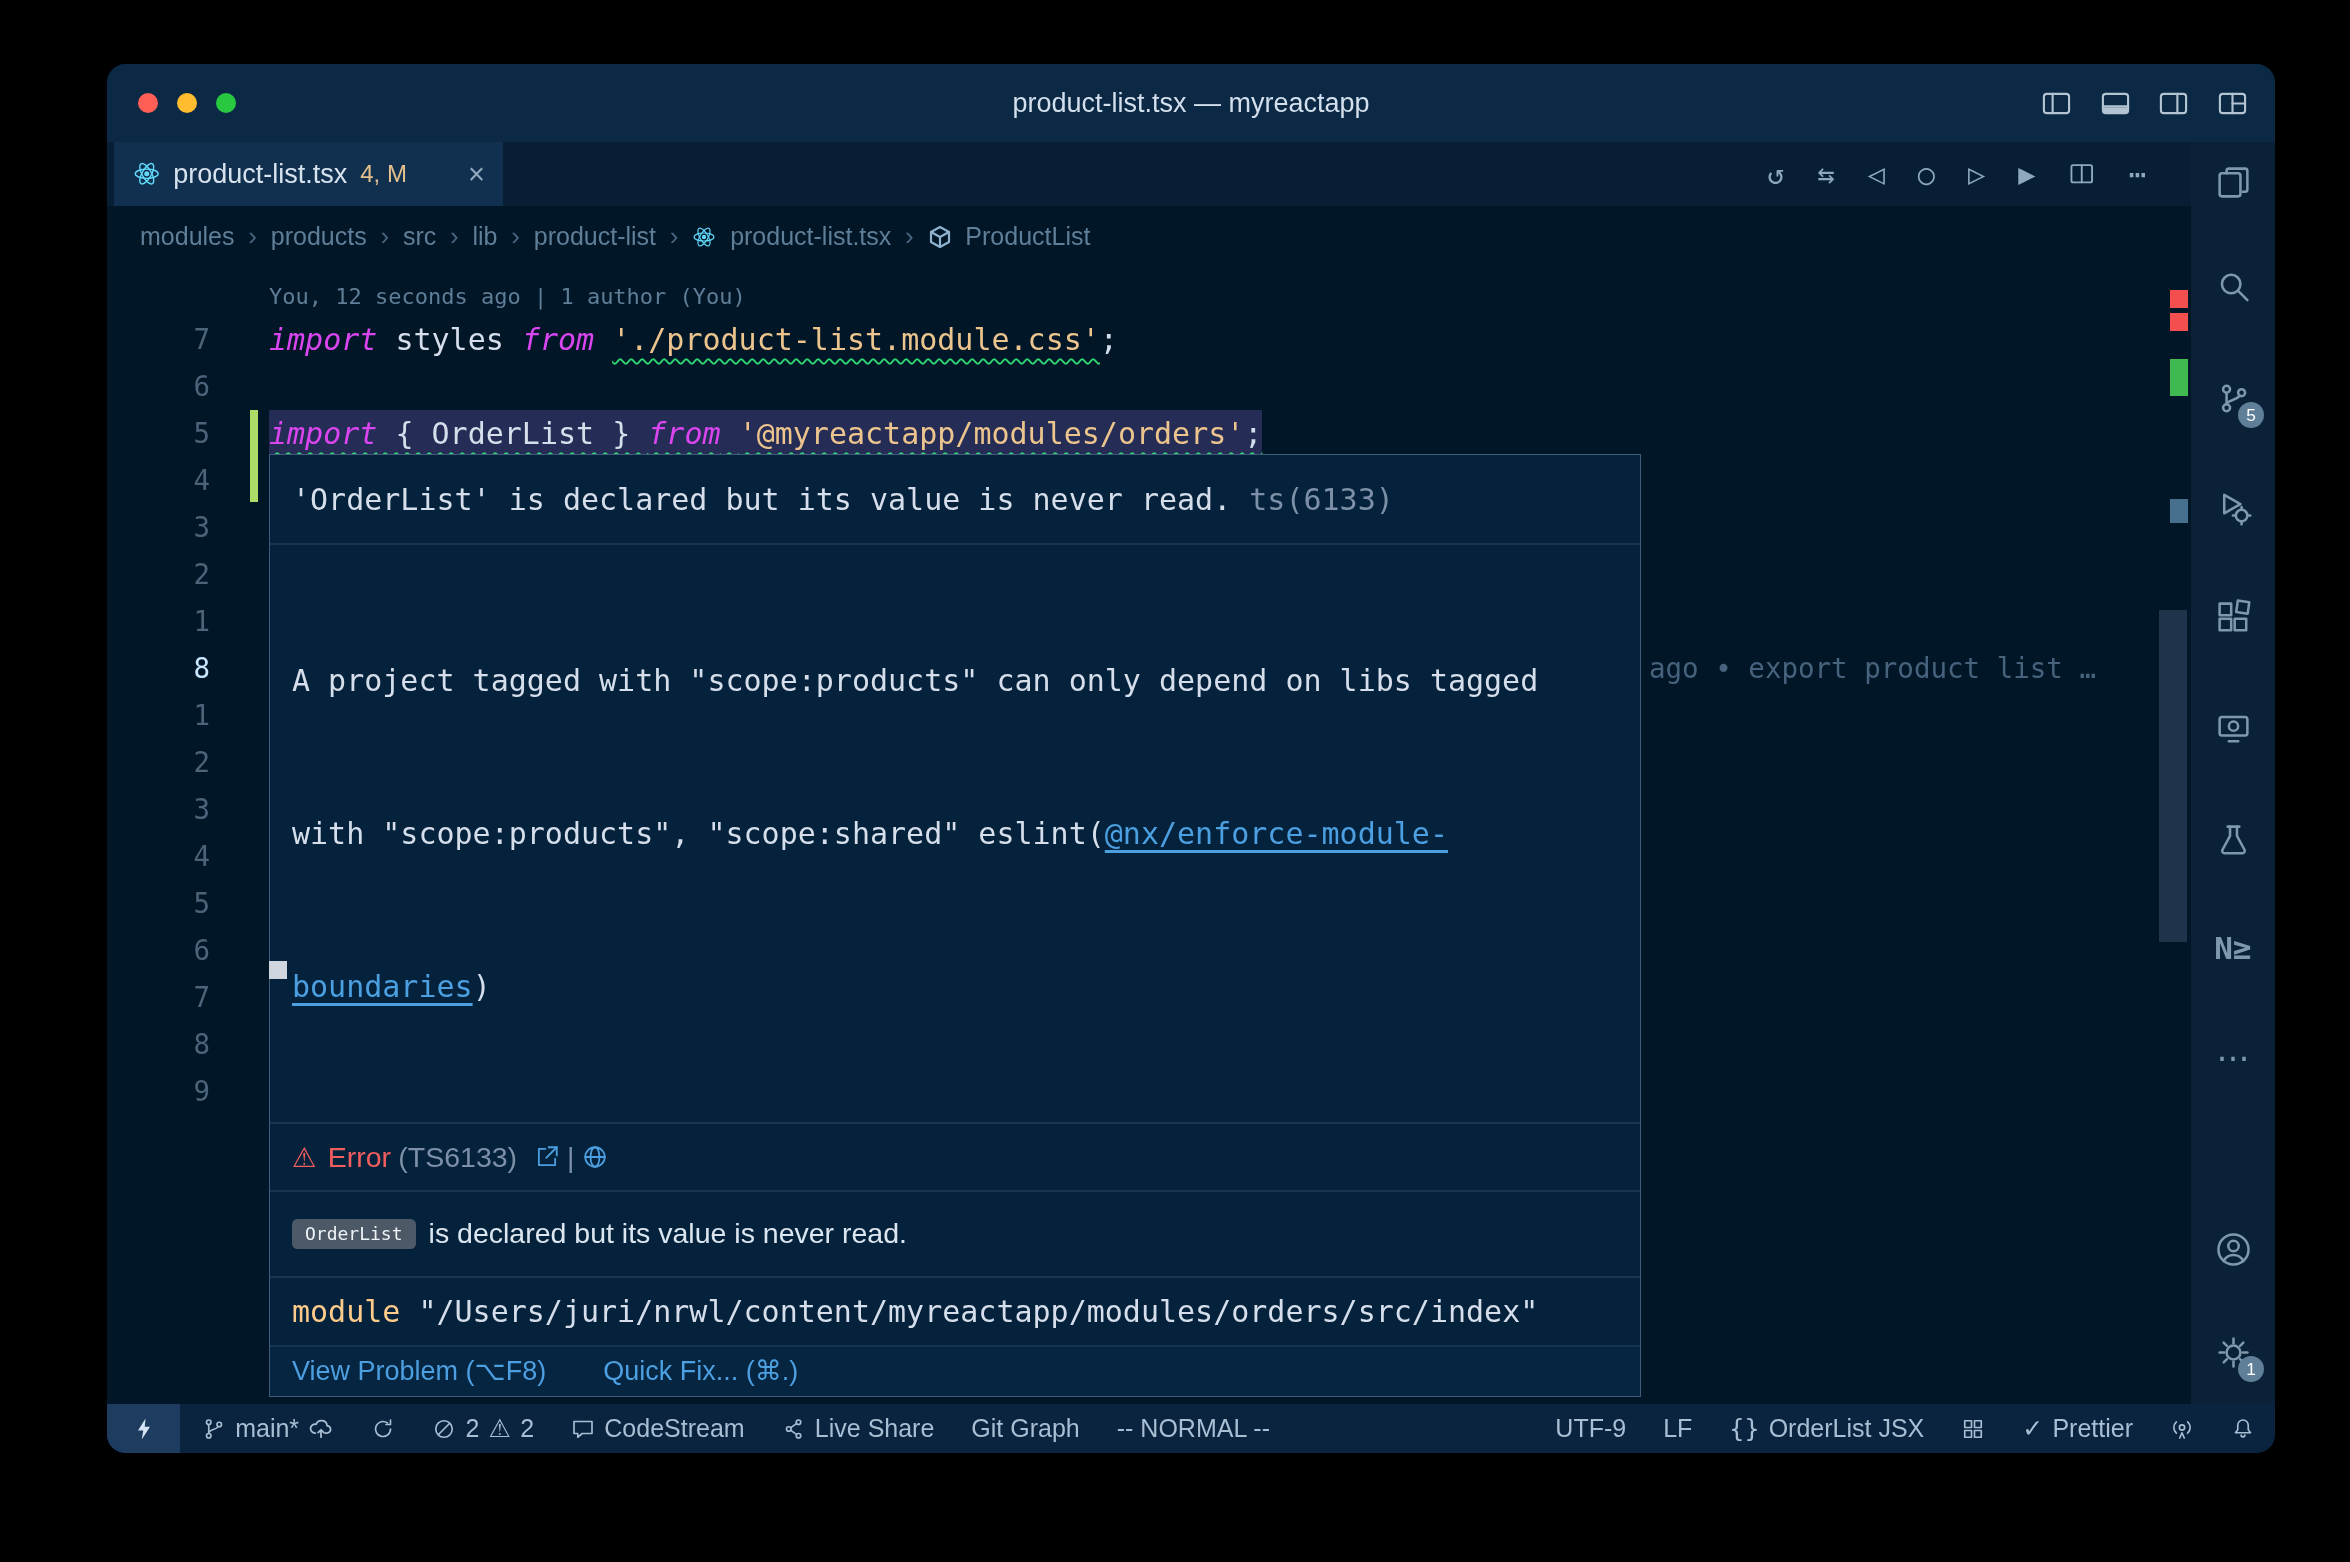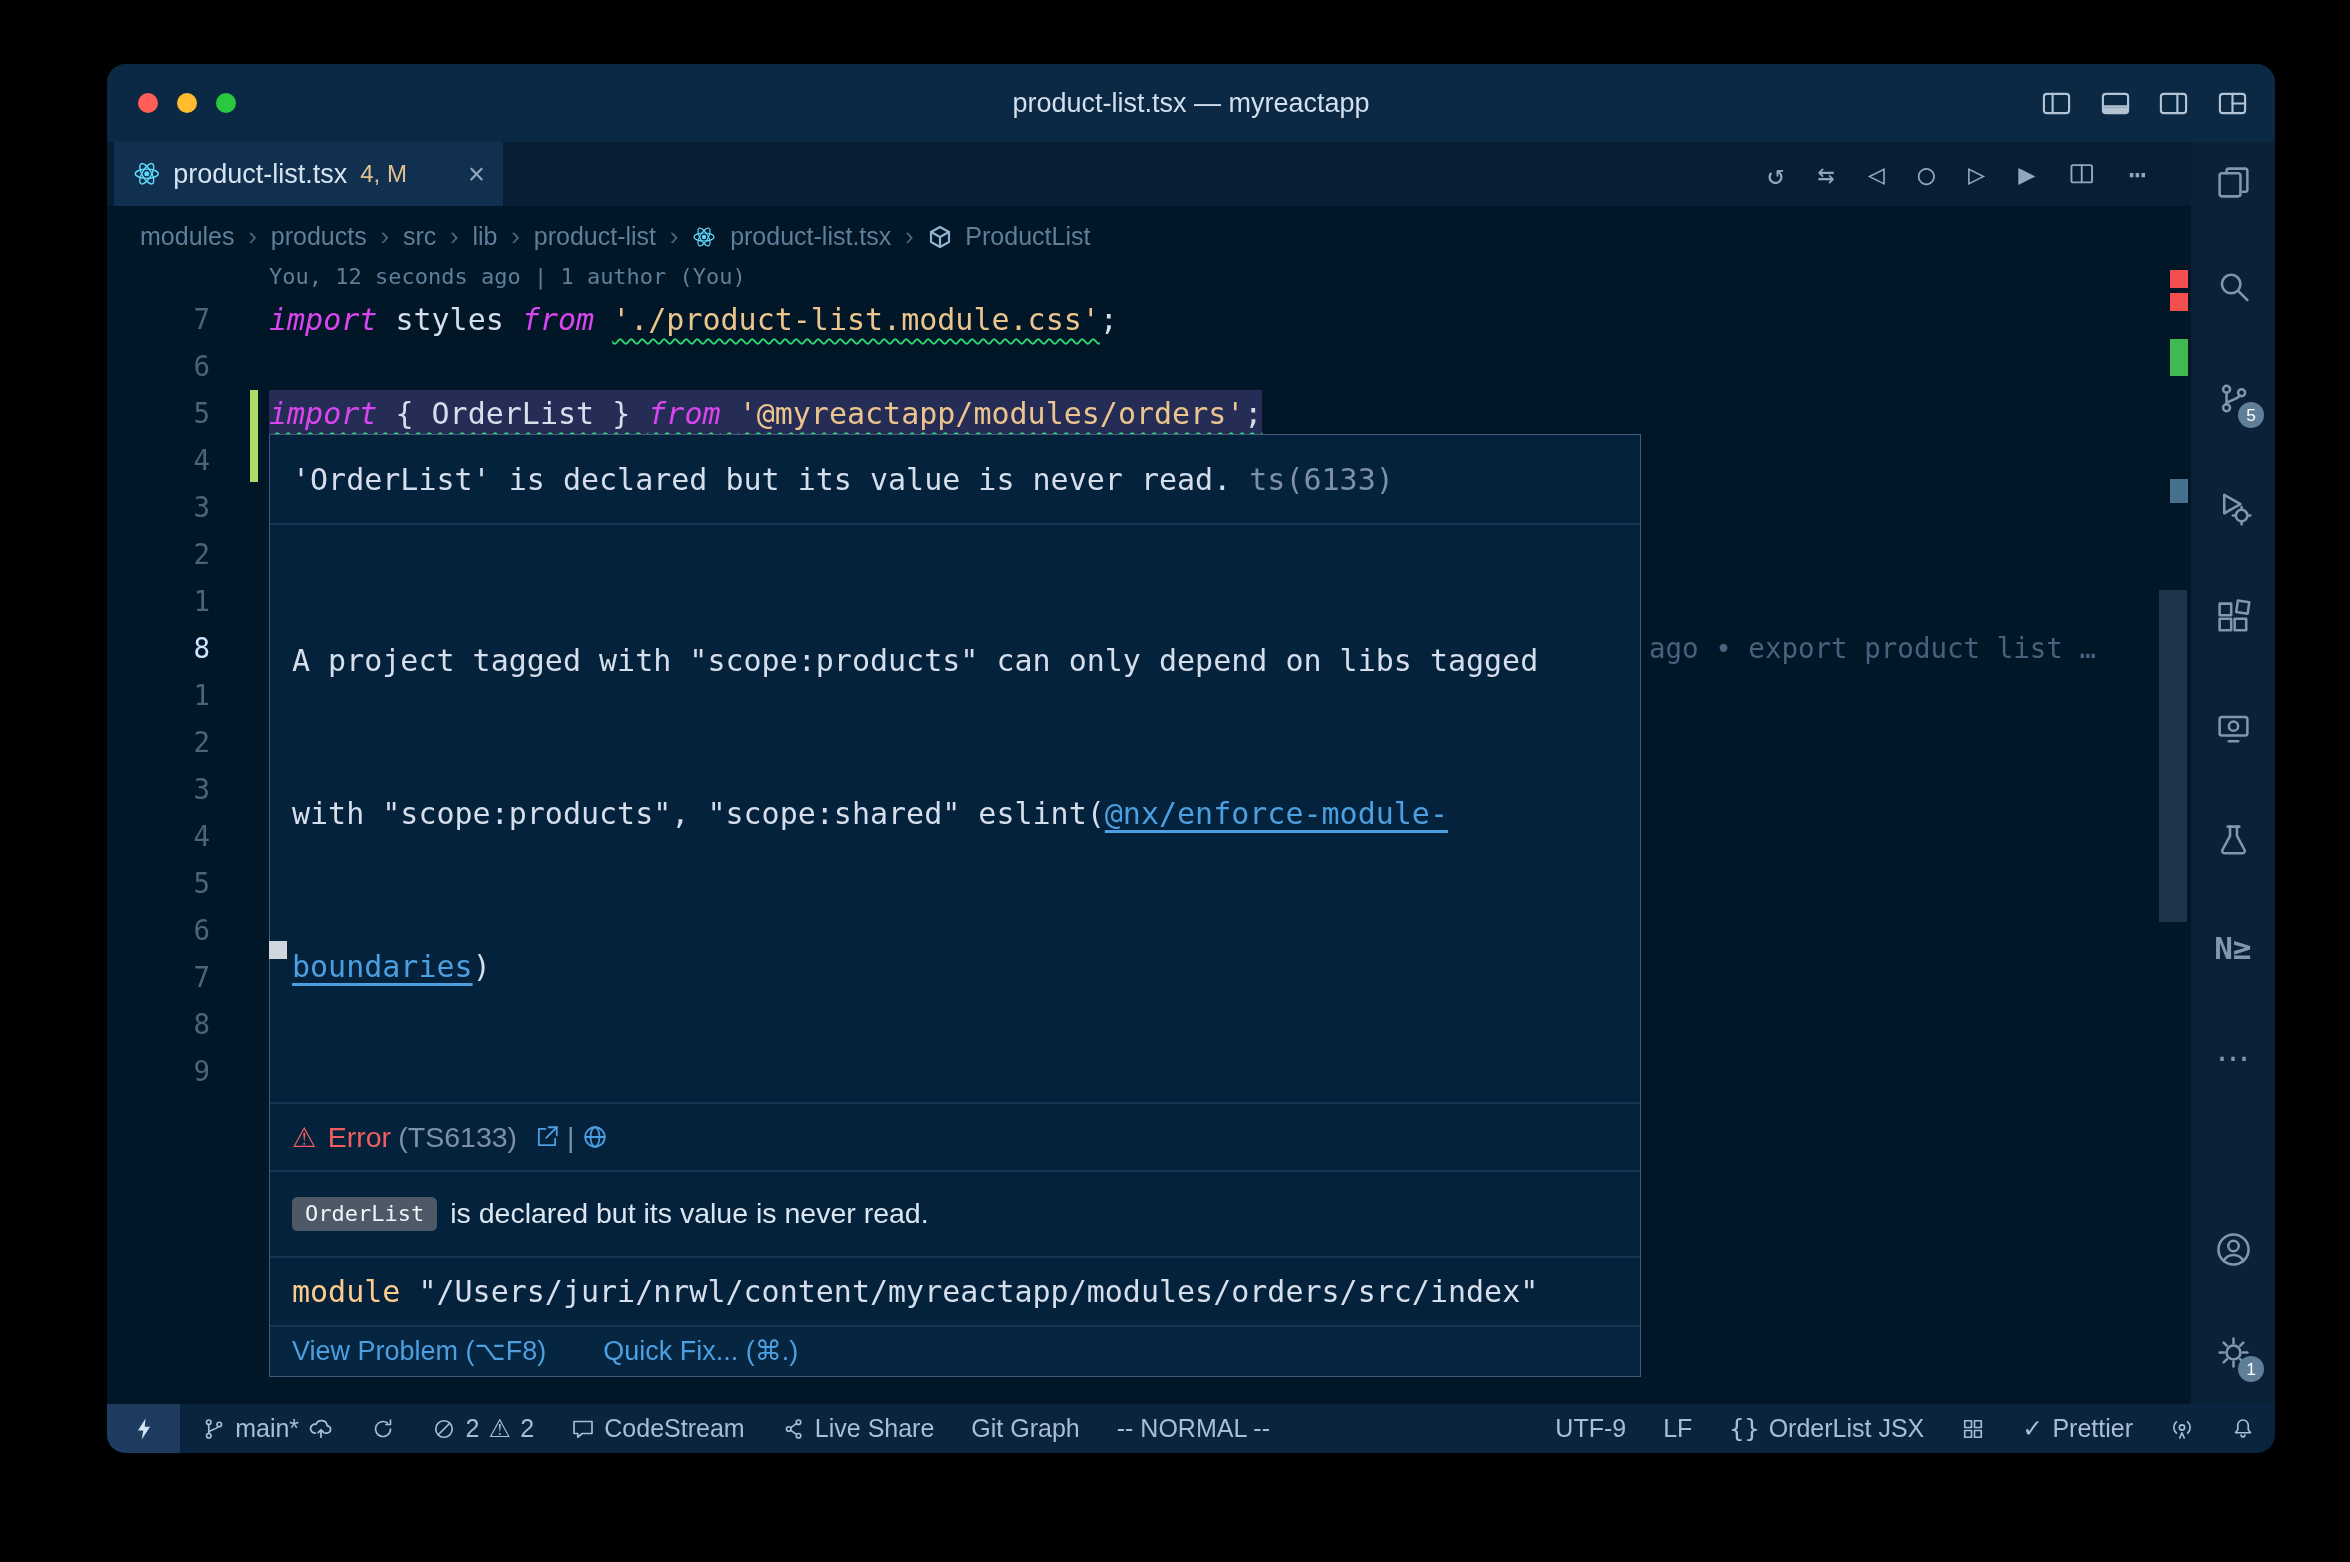--- a/index.html
+++ b/index.html
@@ -24,21 +24,21 @@
   .tab-badge{font-size:24px;color:#e2c08d;}
   .tab-close{margin-left:auto;font-size:29px;color:#93a9bd;}
   .editor-actions{position:absolute;right:46px;top:0;height:64px;display:flex;align-items:center;gap:33px;
                   color:#8fa8bd;font-size:28.5px;}
   .editor-actions span{display:inline-block;}
   
   .breadcrumbs{position:absolute;left:0;top:142px;width:2085px;height:61px;background:#011627;display:flex;
                align-items:center;padding-left:33px;box-sizing:border-box;gap:13.8px;color:#5f7e97;font-size:25px;}
   .bc-sep{color:#49657f;font-size:26px;}
   
-  .editor{position:absolute;left:0;top:194px;width:2085px;bottom:49px;background:#011627;overflow:hidden;}
+  .editor{position:absolute;left:0;top:214px;width:2085px;bottom:49px;background:#011627;overflow:hidden;}
   .codelens{height:38px;line-height:38px;padding-left:162px;color:#5f7e97;font-size:22px;
             font-family:"DejaVu Sans Mono",monospace;}
   .row{position:relative;height:47px;}
   .ln{position:absolute;left:0;top:0;width:103px;height:47px;line-height:47px;text-align:right;color:#4b6479;
       font-size:27.5px;font-family:"DejaVu Sans Mono",monospace;}
   .ln.cur{color:#c9e5ff;}
   .code{position:absolute;left:162px;top:0;height:47px;line-height:47px;font-size:30px;color:#d6deeb;
         white-space:pre;font-family:"DejaVu Sans Mono",monospace;}
   .kw{color:#d946ef;font-style:italic;}
   .str{color:#ecc48d;}
@@ -58,21 +58,21 @@
   .h-diag{min-height:64px;display:flex;align-items:center;padding:12px 22px;font-size:30px;
           font-family:"DejaVu Sans Mono",monospace;white-space:pre;}
   .dim{color:#7d90a8;}
   .h-rule{padding:8.3px 22px;font-size:30px;line-height:51px;font-family:"DejaVu Sans Mono",monospace;white-space:pre;}
   .link{color:#4c9fe0;text-decoration:underline;text-underline-offset:5.5px;cursor:pointer;}
   .h-status{height:66px;display:flex;align-items:center;padding:0 22px;gap:7.3px;font-size:28.5px;}
   .err{color:#f25e5e;}
   .warn-glyph{color:#f25e5e;font-size:27.5px;margin-right:3.7px;}
   .h-status .blue{color:#4c9fe0;}
   .h-detail{height:84px;display:flex;align-items:center;padding:0 22px;font-size:28.5px;color:#dce6f0;}
-  .chip{font-family:"DejaVu Sans Mono",monospace;font-size:22px;background:#4d5966;color:#eef3f8;
+  .chip{font-family:"DejaVu Sans Mono",monospace;font-size:18px;background:#4d5966;color:#eef3f8;
         border-radius:5.5px;padding:4.6px 13px;margin-right:13px;}
   .h-module{height:67px;display:flex;align-items:center;padding:0 22px;font-size:30px;
             font-family:"DejaVu Sans Mono",monospace;white-space:pre;}
   .mod-kw{color:#ffcb8b;}
   .h-actions{height:49px;display:flex;align-items:center;padding:0 22px;gap:57px;background:#052540;font-size:27px;}
   .action{color:#4c9fe0;cursor:pointer;}
   .grip{position:absolute;left:162px;top:683px;width:18.4px;height:18.4px;background:#cfd6dd;z-index:6;}
   
   .statusbar{position:absolute;left:0;bottom:0;right:0;height:49px;background:#0a2440;display:flex;
              align-items:center;color:#a9bed3;font-size:25px;justify-content:flex-end;}

